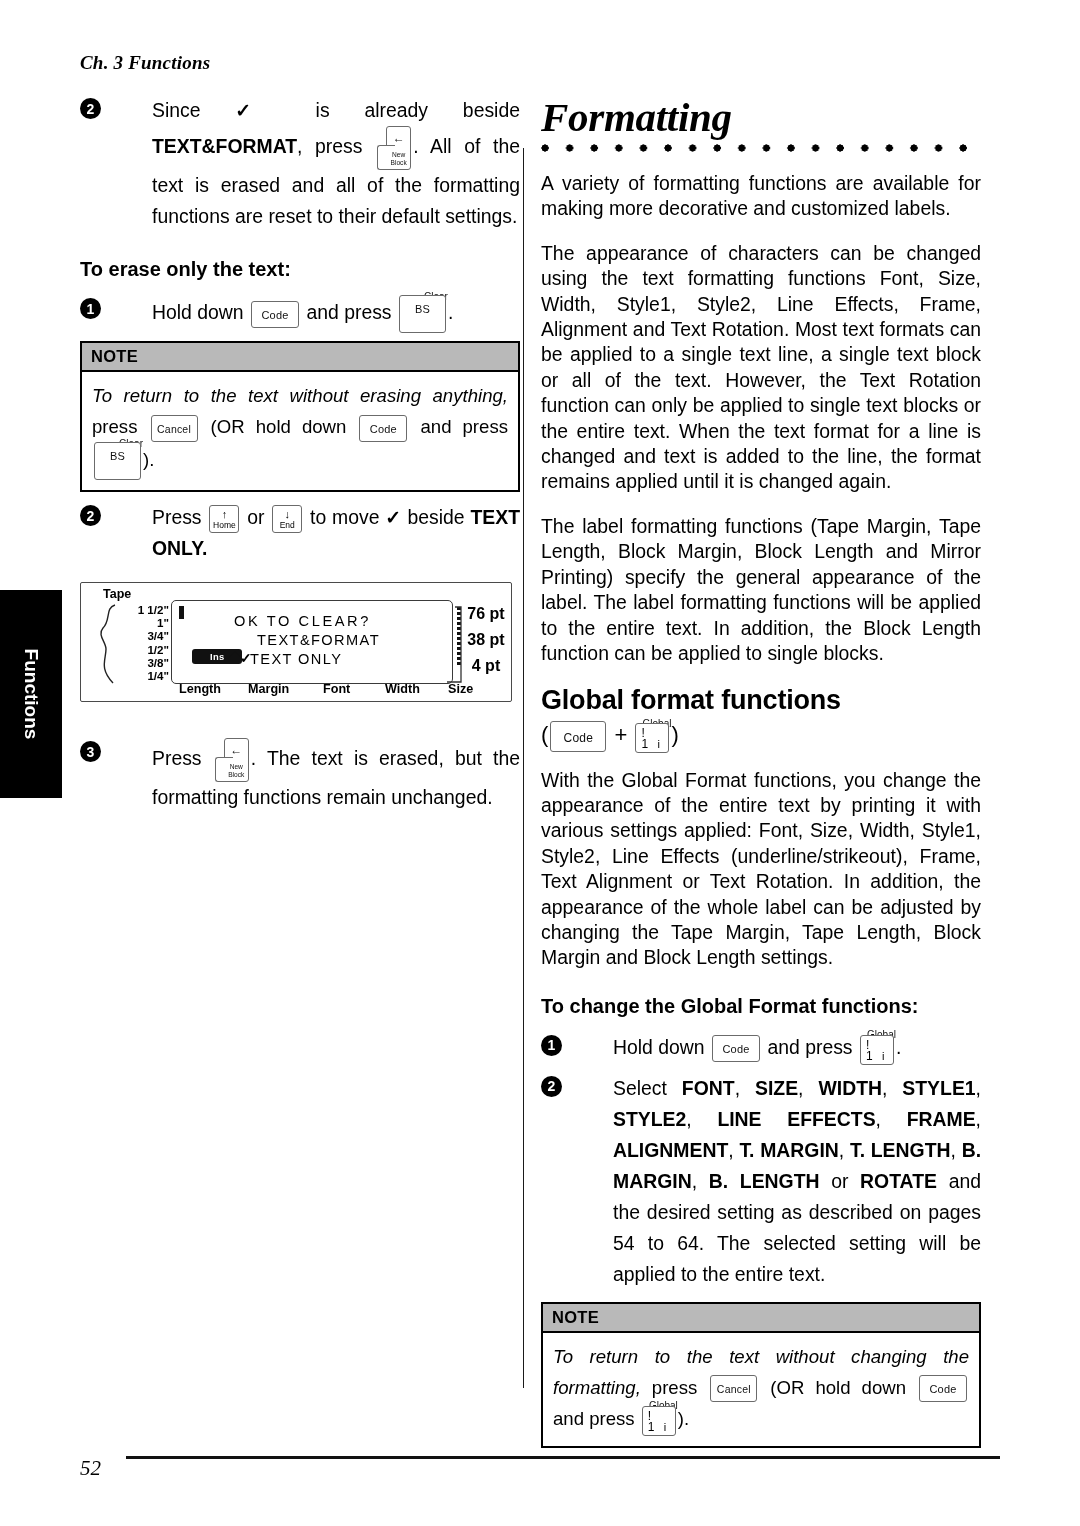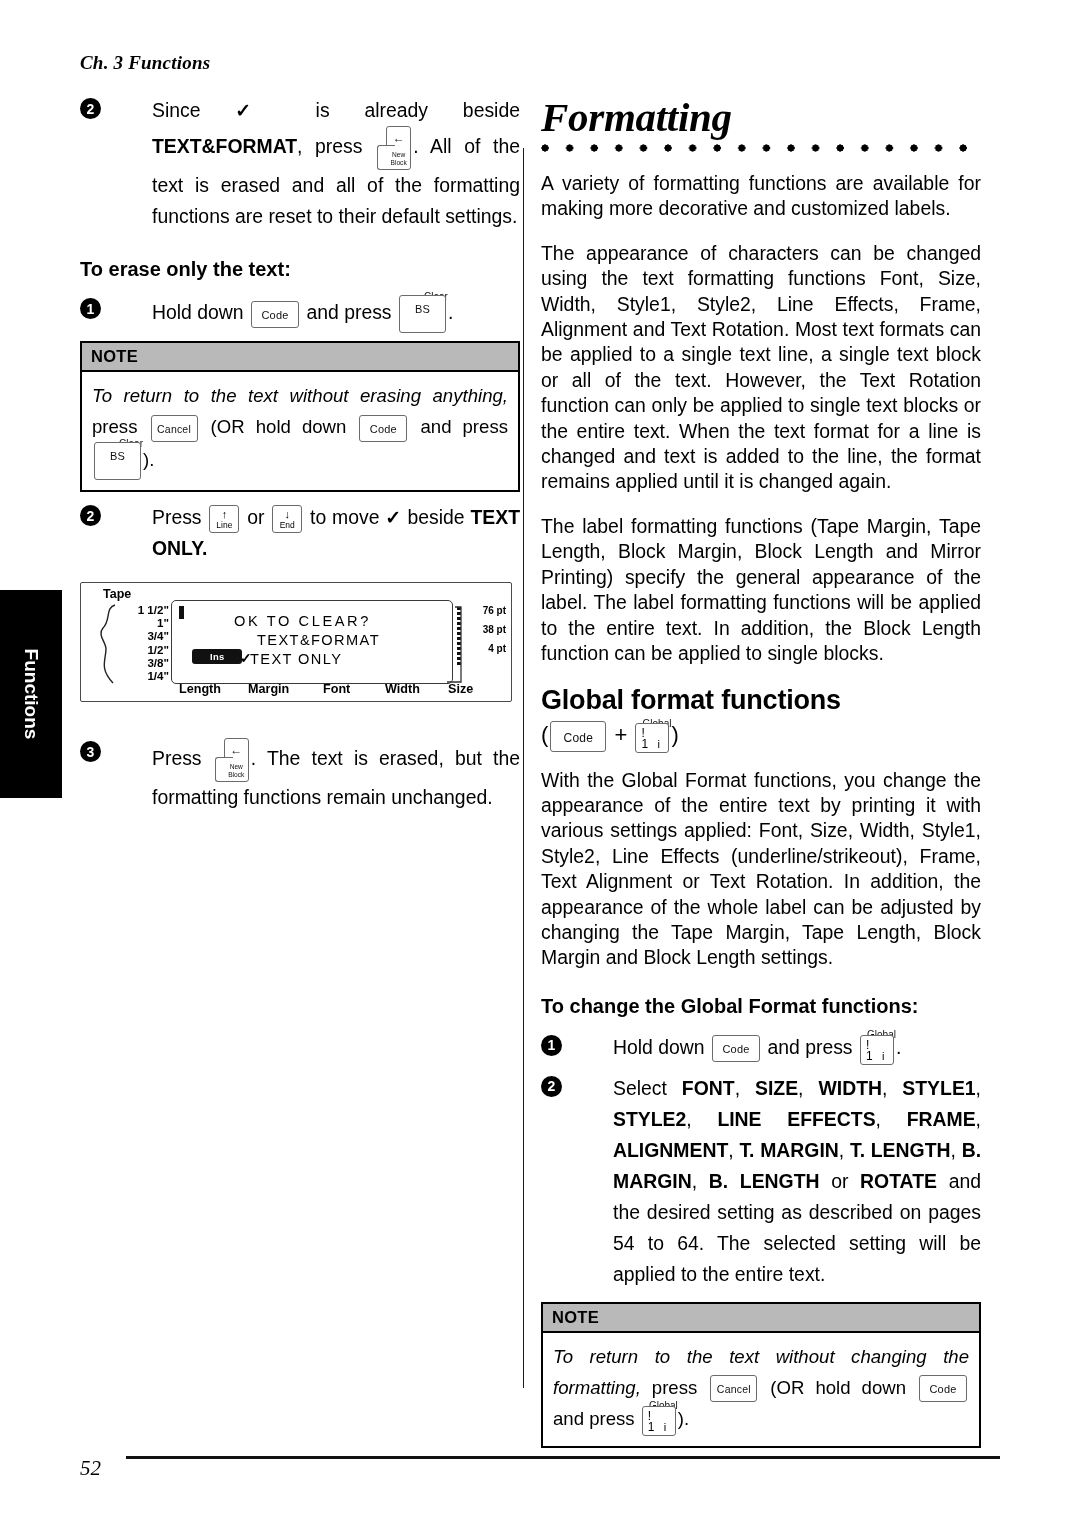--- a/index.html
+++ b/index.html
@@ -155,21 +155,21 @@
   .lcd-l3{position:absolute;left:78px;top:50px;font-size:14.6px;letter-spacing:1.4px;}
   .lcd-chk{position:absolute;left:68px;top:49px;font-size:14px;font-weight:bold;}
   .ins{
     position:absolute;left:20px;top:48px;background:#111;color:#fff;
     font-size:9.4px;font-weight:bold;padding:2px 18px;border-radius:3px;
     letter-spacing:.3px;
   }
   .uptri{position:absolute;left:56px;top:50px;width:0;height:0;
     border-left:7px solid transparent;border-right:7px solid transparent;border-bottom:8px solid #111;}
   .ptcol{position:absolute;left:385px;top:22px;width:45px;}
-  .ptcol div{font-size:10px;font-weight:bold;text-align:right;width:40px;}
+  .ptcol div{font-size:16px;font-weight:bold;text-align:center;width:40px;}
   .ptdots{position:absolute;left:376px;top:24px;width:4px;height:58px;
     background:repeating-linear-gradient(to bottom,#111 0 3px,#fff 3px 5px);}
   .botlabs{position:absolute;left:90px;top:99px;width:330px;font-size:12.6px;font-weight:bold;}
   .botlabs span{position:absolute;}
 
   
   .conn{position:absolute;left:0;top:0;width:430px;height:118px;pointer-events:none;}
 
   
   h1.title{
@@ -234,21 +234,21 @@
       <div class="txt"><span>Hold down </span><span class="key key-code"><span class="cap">Code</span></span><span> and press </span><span class="key-wrap"><span class="over">Clear</span><span class="key key-bs"><span class="cap">BS</span></span></span><span>.</span></div>
     </div>
 
     <div class="note">
       <div class="hd">NOTE</div>
       <div class="bd"><i>To return to the text without erasing anything,</i><span> press </span><span class="key key-cancel"><span class="cap">Cancel</span></span><span> (OR hold down </span><span class="key key-code"><span class="cap">Code</span></span><span> and press </span><span class="key-wrap"><span class="over">Clear</span><span class="key key-bs"><span class="cap">BS</span></span></span><span>).</span></div>
     </div>
 
     <div class="step">
       <div class="num">2</div>
-      <div class="txt"><span>Press </span><span class="key key-arrow"><span class="ar">↑</span><span class="lb">Line</span></span><span> or </span><span class="key key-arrow"><span class="ar">↓</span><span class="lb">End</span></span><span> to move </span><span class="chk">✓</span><span> beside </span><b>TEXT ONLY</b><b>.</b></div>
+      <div class="txt"><span>Press </span><span class="key key-arrow"><span class="ar">↑</span><span class="lb">Home</span></span><span> or </span><span class="key key-arrow"><span class="ar">↓</span><span class="lb">End</span></span><span> to move </span><span class="chk">✓</span><span> beside </span><b>TEXT ONLY</b><b>.</b></div>
     </div>
 
     <div class="lcdbox">
       <div class="tapelab">Tape</div>
       <div class="scale">
         <svg class="brace" width="22" height="80" viewBox="0 0 22 80">
           <path d="M18 1 C8 4, 14 16, 6 24 C0 31, 9 38, 9 45 C9 56, 2 64, 16 79" fill="none" stroke="#222" stroke-width="1.4"></path>
         </svg>
         <div class="vals">
           <div>1 1/2"</div>

